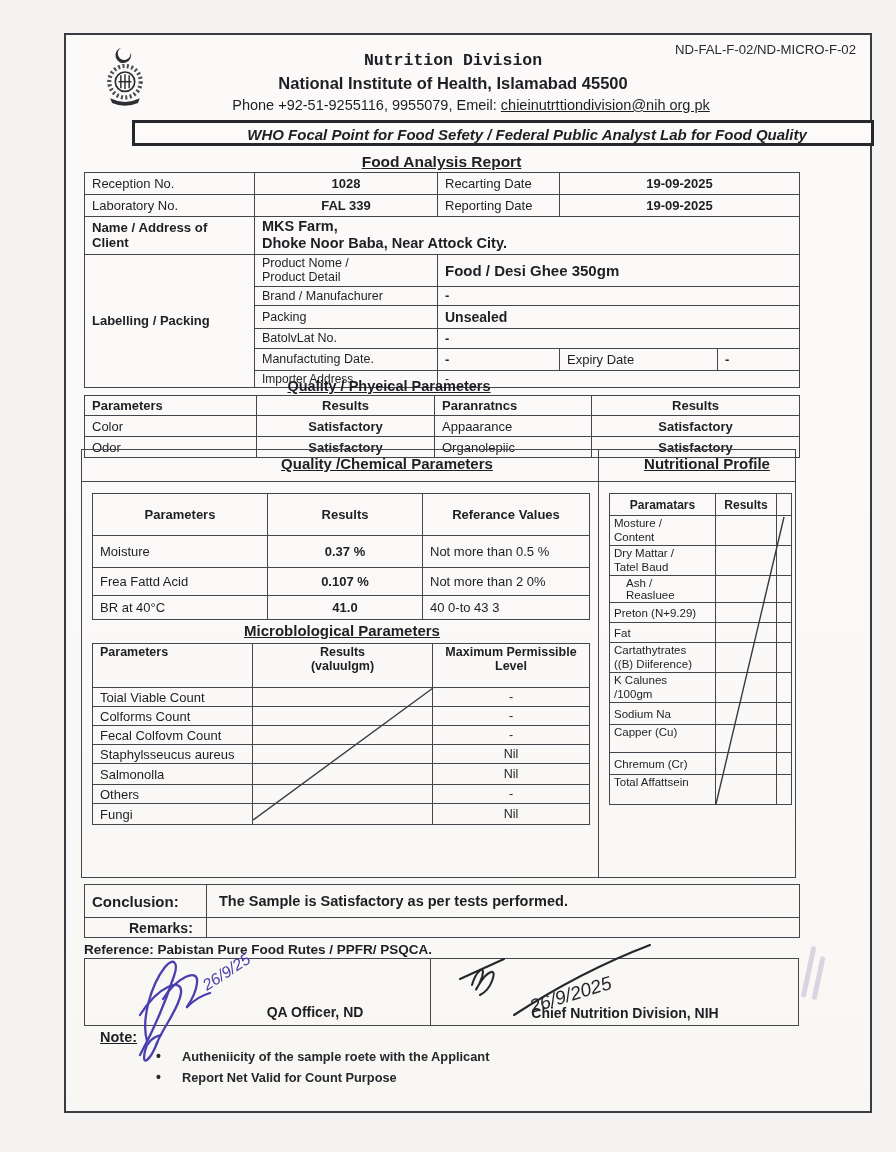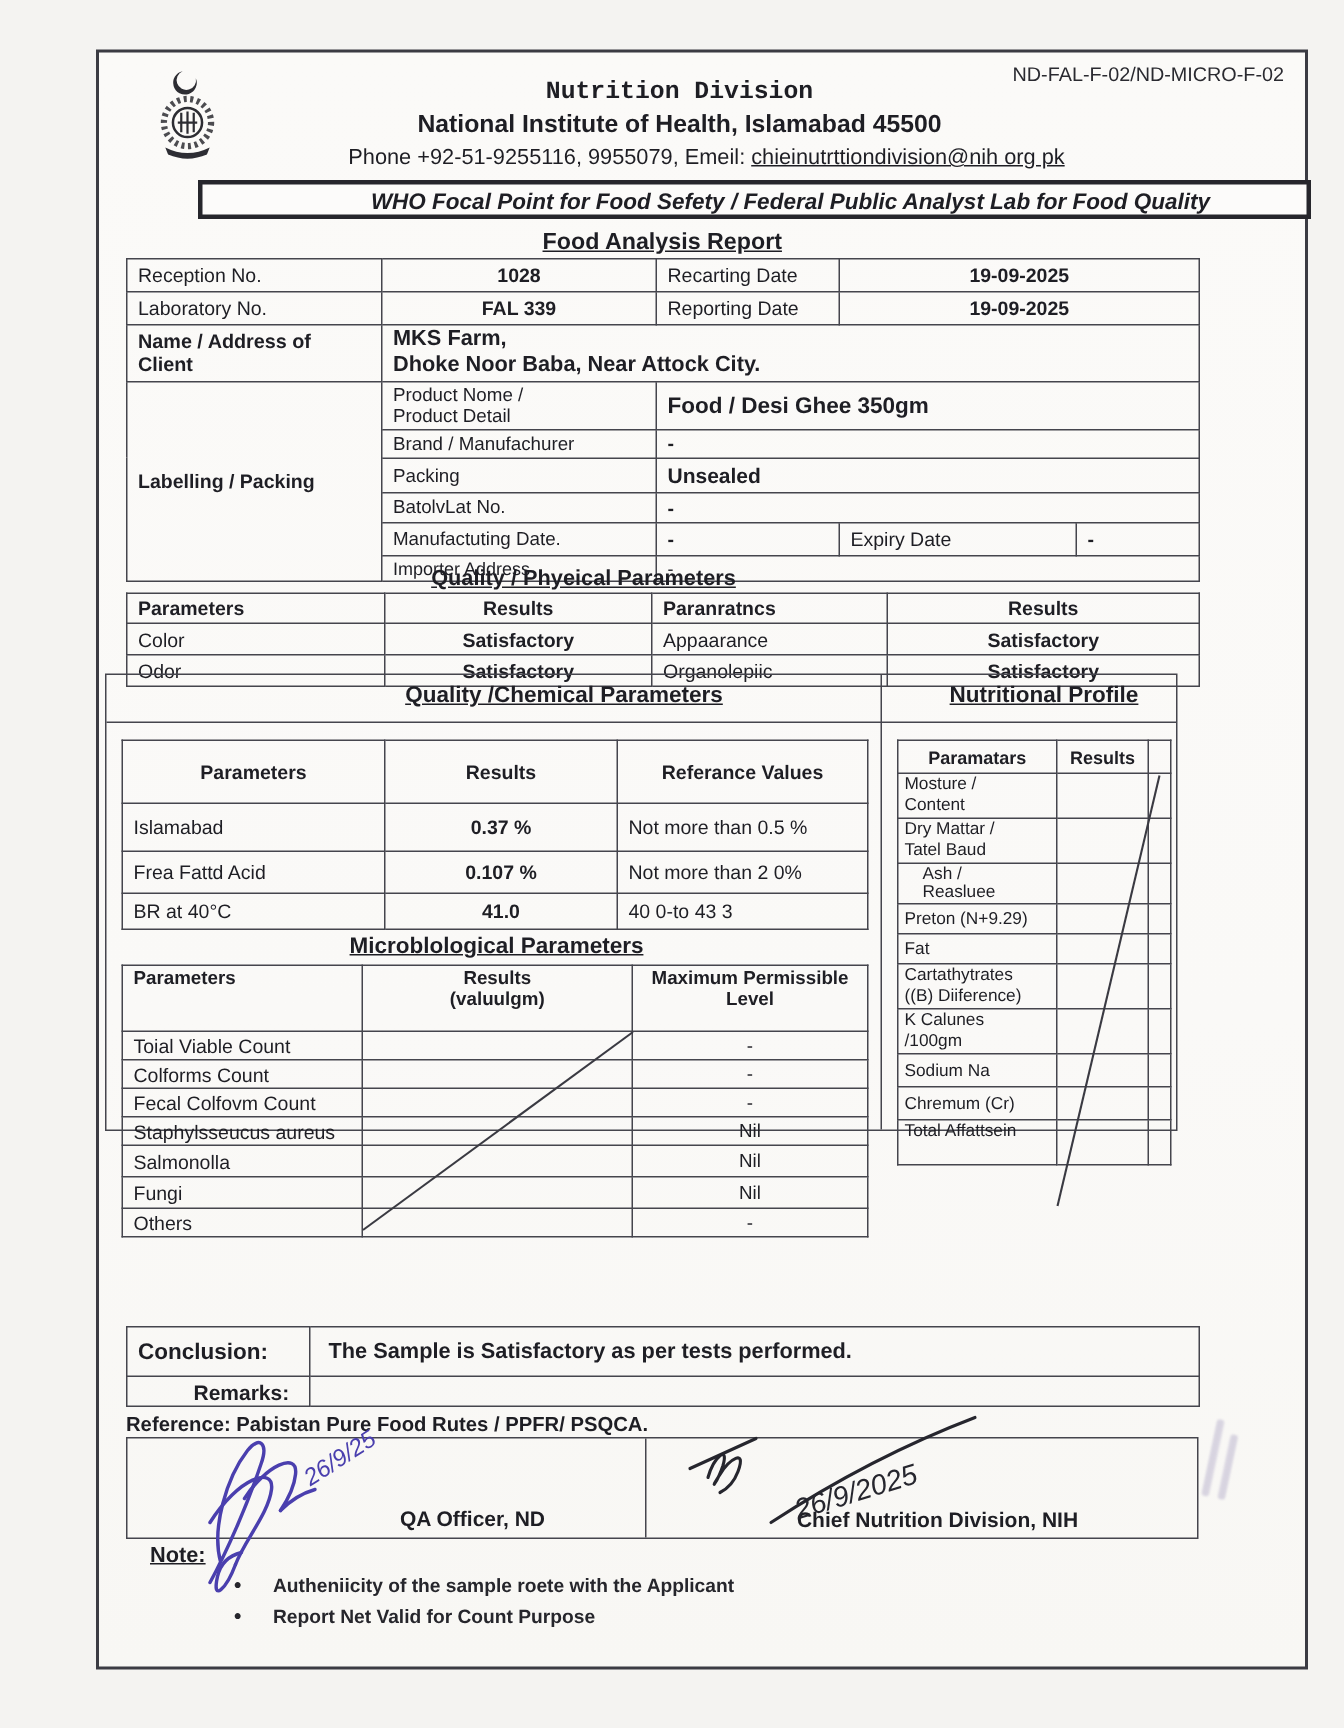--- a/index.html
+++ b/index.html
@@ -159,21 +159,21 @@
     </tr>
     <tr style="height:21px">
       <td>Odor</td>
       <td class="b c">Satisfactory</td>
       <td>Organolepiic</td>
       <td class="b c">Satisfactory</td>
     </tr>
   </tbody>
     </table>
 
-  <div class="abs" style="left:4px; top:414px; width:715px; height:305px; border:1.8px solid #45454d;">
+  <div class="abs" style="left:15px; top:414px; width:715px; height:429px; border:1.8px solid #45454d;">
 
     <div class="abs c" style="left:0; top:5px; width:610px;">
       <span class="section-title">Quality /Chemical Parameters</span>
     </div>
     <div class="abs c" style="left:545px; top:5px; width:160px;">
       <span class="section-title">Nutritional Profile</span>
     </div>
     <div class="abs" style="left:0; top:31px; width:100%; border-top:1.5px solid #45454d;"></div>
     <div class="abs" style="left:516px; top:0; height:100%; border-left:1.5px solid #45454d;"></div>
 
@@ -183,21 +183,21 @@
           <col style="width:155px">
           <col style="width:167px">
         </colgroup>
       <tbody>
           <tr style="height:42px">
         <td class="b c">Parameters</td>
         <td class="b c">Results</td>
         <td class="b c">Referance Values</td>
       </tr>
       <tr style="height:32px">
-        <td>Islamabad</td>
+        <td>Moisture</td>
         <td class="b c">0.37 %</td>
         <td>Not more than 0.5 %</td>
       </tr>
       <tr style="height:28px">
         <td>Frea Fattd Acid</td>
         <td class="b c">0.107 %</td>
         <td>Not more than 2 0%</td>
       </tr>
       <tr style="height:24px">
         <td>BR at 40°C</td>
@@ -242,29 +242,29 @@
       <tr style="height:19px">
         <td style="font-size:13px;">Staphylsseucus aureus</td>
         <td></td>
         <td class="c">Nil</td>
       </tr>
       <tr style="height:21px">
         <td style="font-size:13px;">Salmonolla</td>
         <td></td>
         <td class="c">Nil</td>
       </tr>
+      <tr style="height:19px">
+        <td style="font-size:13px;">Others</td>
+        <td></td>
+        <td class="c">-</td>
+      </tr>
       <tr style="height:21px">
         <td style="font-size:13px;">Fungi</td>
         <td></td>
         <td class="c">Nil</td>
-      </tr>
-      <tr style="height:19px">
-        <td style="font-size:13px;">Others</td>
-        <td></td>
-        <td class="c">-</td>
       </tr>
     </tbody>
       </table>
 
     <table class="abs" style="left:527px; top:43px; width:182px; font-size:11.5px;">
       <colgroup>
           <col style="width:106px">
           <col style="width:61px">
           <col style="width:15px">
         </colgroup>
@@ -311,20 +311,25 @@
             <td class="pre" style="line-height:1.15; padding:1px 4px;">K Calunes
 /100gm</td>
             <td></td>
             <td></td>
           </tr>
       <tr style="height:22px">
             <td style="padding:1px 4px;">Sodium  Na</td>
             <td></td>
             <td></td>
           </tr>
+      <tr style="height:28px">
+            <td style="padding:1px 4px; vertical-align:top;">Capper (Cu)</td>
+            <td></td>
+            <td></td>
+          </tr>
       <tr style="height:22px">
             <td style="padding:1px 4px;">Chremum (Cr)</td>
             <td></td>
             <td></td>
           </tr>
       <tr style="height:30px">
             <td style="padding:1px 4px; vertical-align:top;">Total Affattsein</td>
             <td></td>
             <td></td>
           </tr>

